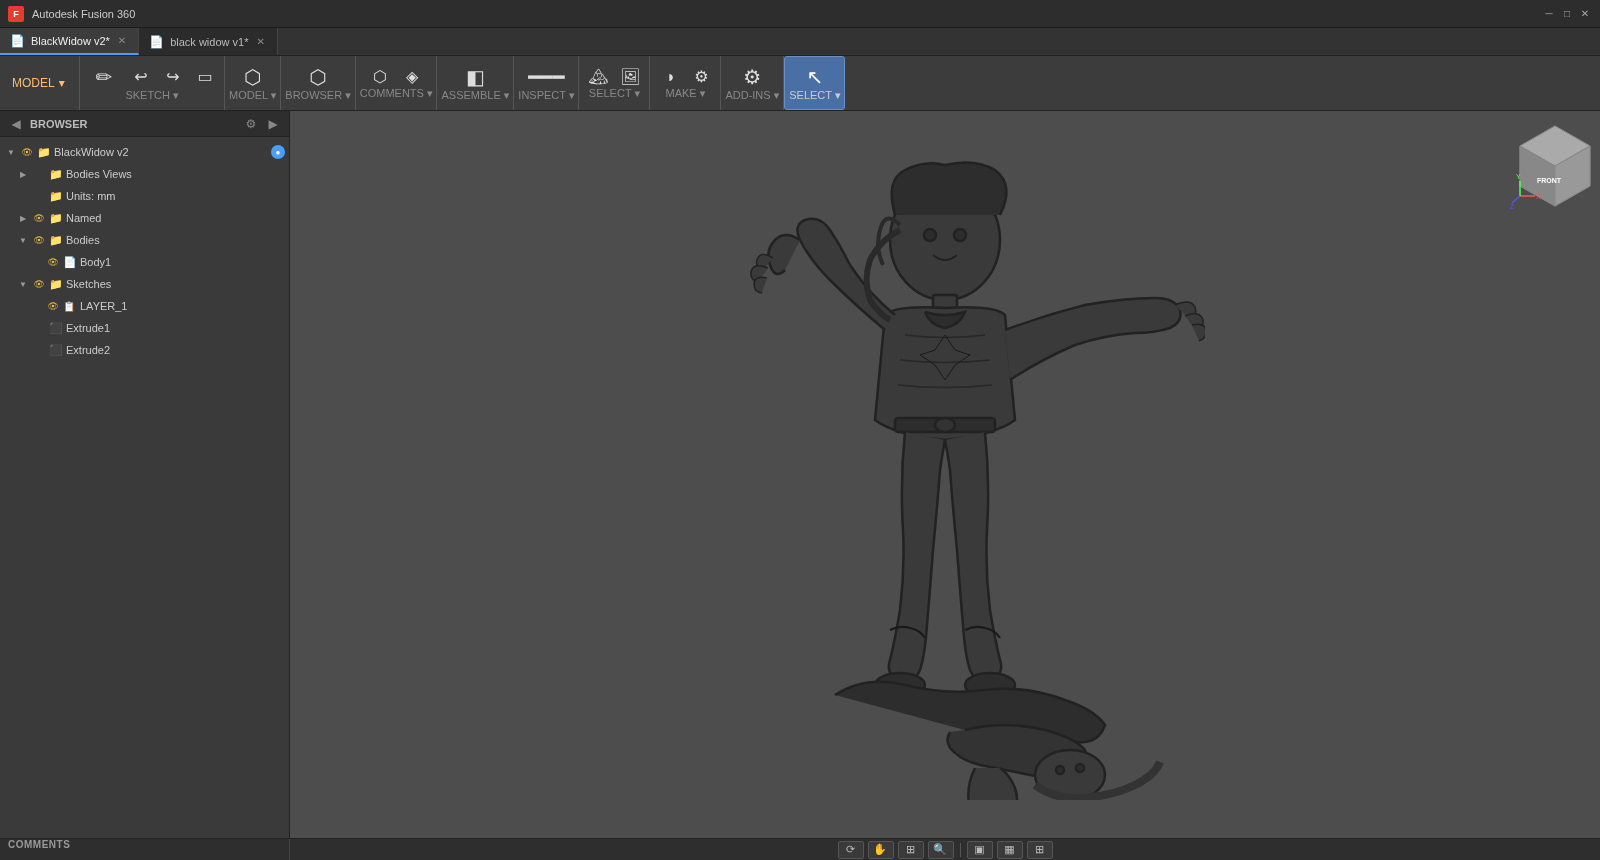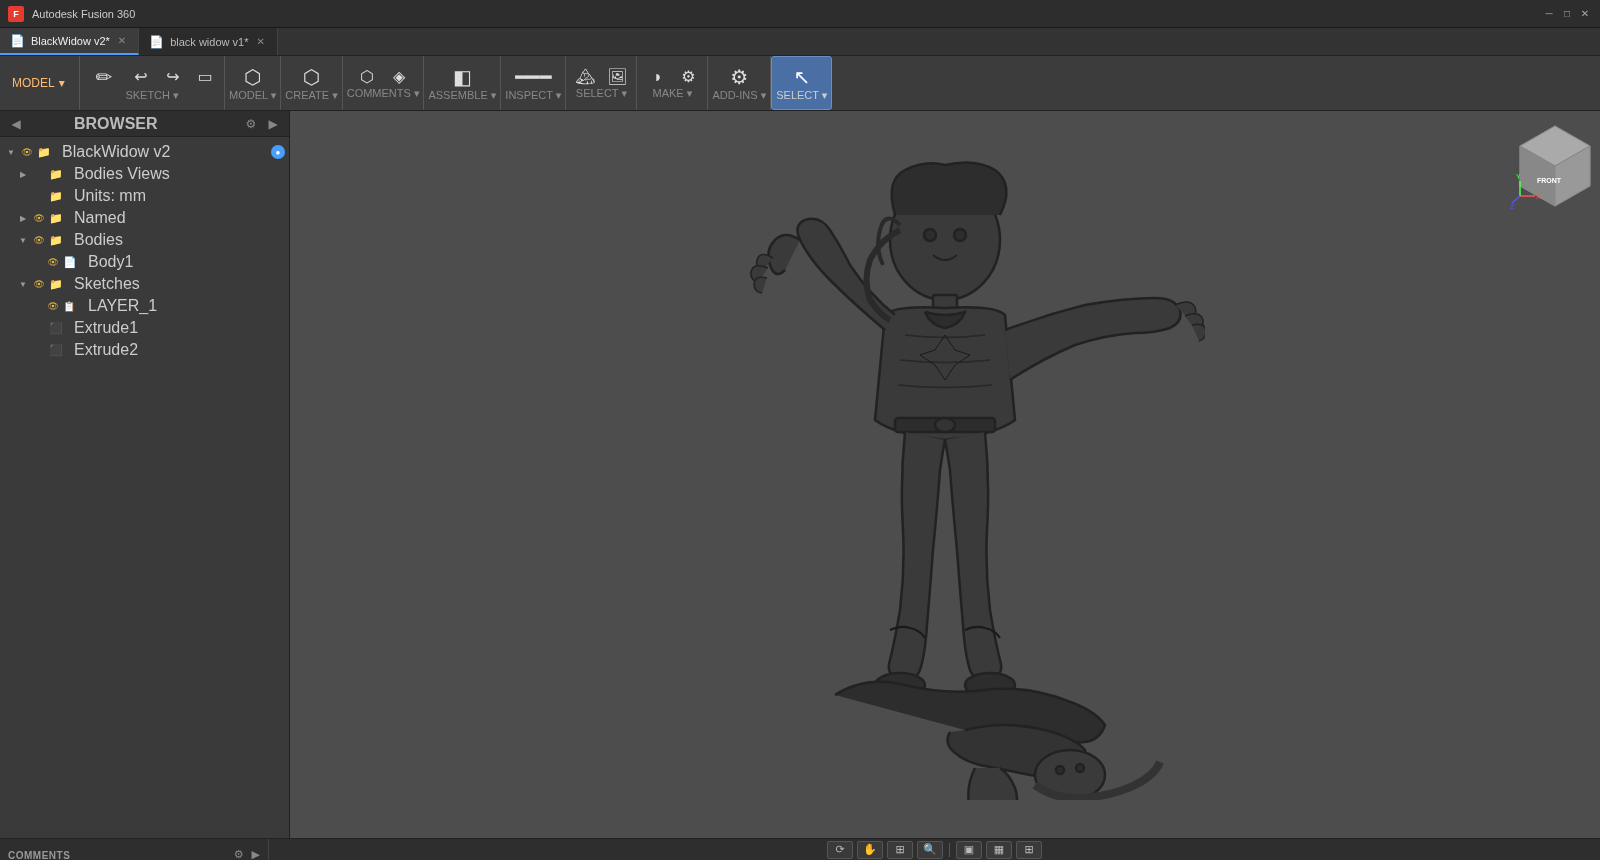--- a/index.html
+++ b/index.html
@@ -130,25 +130,24 @@
     #browser-header {
       height: 26px;
       background: #2e2e2e;
       display: flex;
       align-items: center;
       padding: 0 8px;
       gap: 6px;
       border-bottom: 1px solid #222;
     }
     #browser-title {
-      font-size: 16px;
+      font-size: 11px;
       color: #bbb;
       font-weight: bold;
       flex: 1;
-      margin-left: 44px;
     }
     .browser-btn {
       width: 16px;
       height: 16px;
       display: flex;
       align-items: center;
       justify-content: center;
       color: #888;
       font-size: 12px;
       cursor: pointer;
@@ -189,24 +188,23 @@
     .tree-folder {
       width: 16px;
       height: 14px;
       display: flex;
       align-items: center;
       justify-content: center;
       font-size: 11px;
       flex-shrink: 0;
     }
     .tree-label {
-      font-size: 16px;
+      font-size: 11px;
       color: #ccc;
       flex: 1;
-      margin-left: 8px;
     }
     .tree-badge {
       width: 14px;
       height: 14px;
       background: #4a9eff;
       border-radius: 50%;
       display: flex;
       align-items: center;
       justify-content: center;
       font-size: 8px;
@@ -245,28 +243,29 @@
 
     
     #bottom-bar {
       height: 22px;
       background: #2e2e2e;
       display: flex;
       align-items: center;
       border-top: 1px solid #222;
     }
     #comments-section {
-      width: 269px;
+      width: 290px;
       height: 22px;
       background: #2e2e2e;
       display: flex;
-      align-items: flex-end;
+      align-items: flex-start;
       padding: 0 8px;
       gap: 8px;
       border-right: 1px solid #444;
+      flex-direction: column;
     }
     #comments-label {
       font-size: 10px;
       color: #999;
       font-weight: bold;
       letter-spacing: 0.5px;
     }
     #bottom-tools {
       flex: 1;
       display: flex;
@@ -419,21 +418,21 @@
       </div>
       <div class="tb-group-label">MODEL ▾</div>
     </div>
 
     <div class="tb-group-container">
       <div class="tb-group-items">
         <div class="tb-single-item">
           <span class="ico">⬡</span>
         </div>
       </div>
-      <div class="tb-group-label">CREATE ▾</div>
+      <div class="tb-group-label">BROWSER ▾</div>
     </div>
 
     <div class="tb-group-container">
       <div class="tb-group-items">
         <div class="tb-small-item">
           <span class="ico">⬡</span>
         </div>
         <div class="tb-small-item">
           <span class="ico">◈</span>
         </div>

